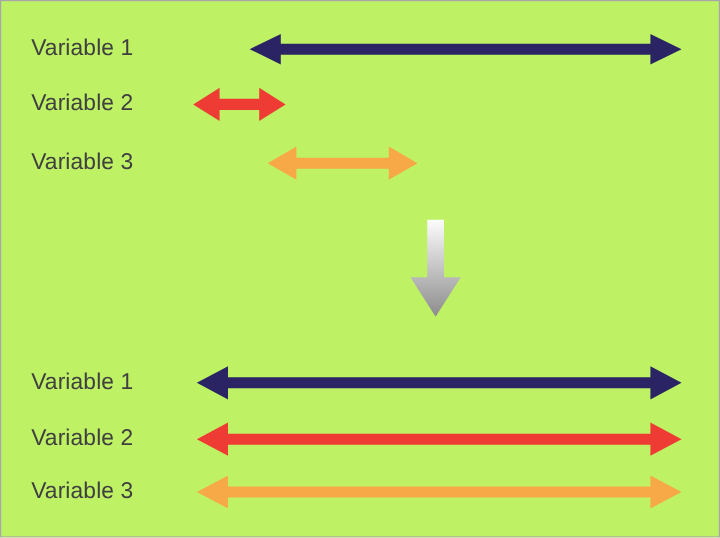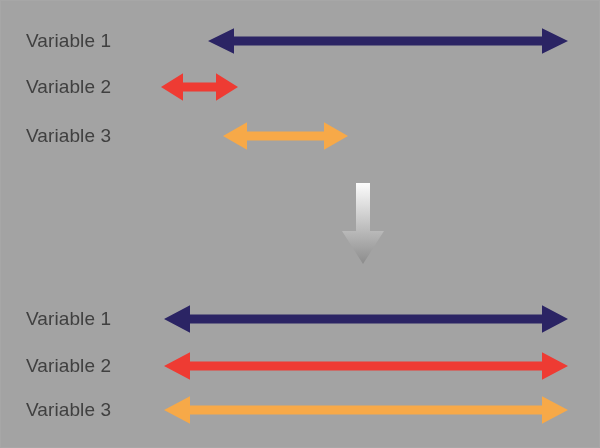--- a/index.html
+++ b/index.html
@@ -80,21 +80,21 @@
   }
   #transition-arrow svg {
     display: block;
     width: 44px;
     height: 82px;
   }
 </style>
 </head>
 <body>
 
-<div id="canvas" style="width: 600px; height: 448px; background: #a3a3a3; border-color: rgb(167, 167, 167);">
+<div id="canvas" style="width: 600px; height: 448px; background: #bef264; border-color: rgb(167, 167, 167);">
 
   <div class="group" id="group-top">
 
     <div class="row" id="row-t1">
       <div class="row-label" style="color: rgb(64, 64, 64);">Variable 1</div>
       <div class="arrow-wrap" id="arrow-t1" style="left: 207px; width: 360px;">
         <svg viewBox="0 0 360 26" preserveAspectRatio="none" aria-hidden="true">
           <polygon id="poly-t1" points="0,13 26,2 26,9 334,9 334,2 360,13 334,24 334,17 26,17 26,24" fill="#2B2464"></polygon>
         </svg>
       </div>

